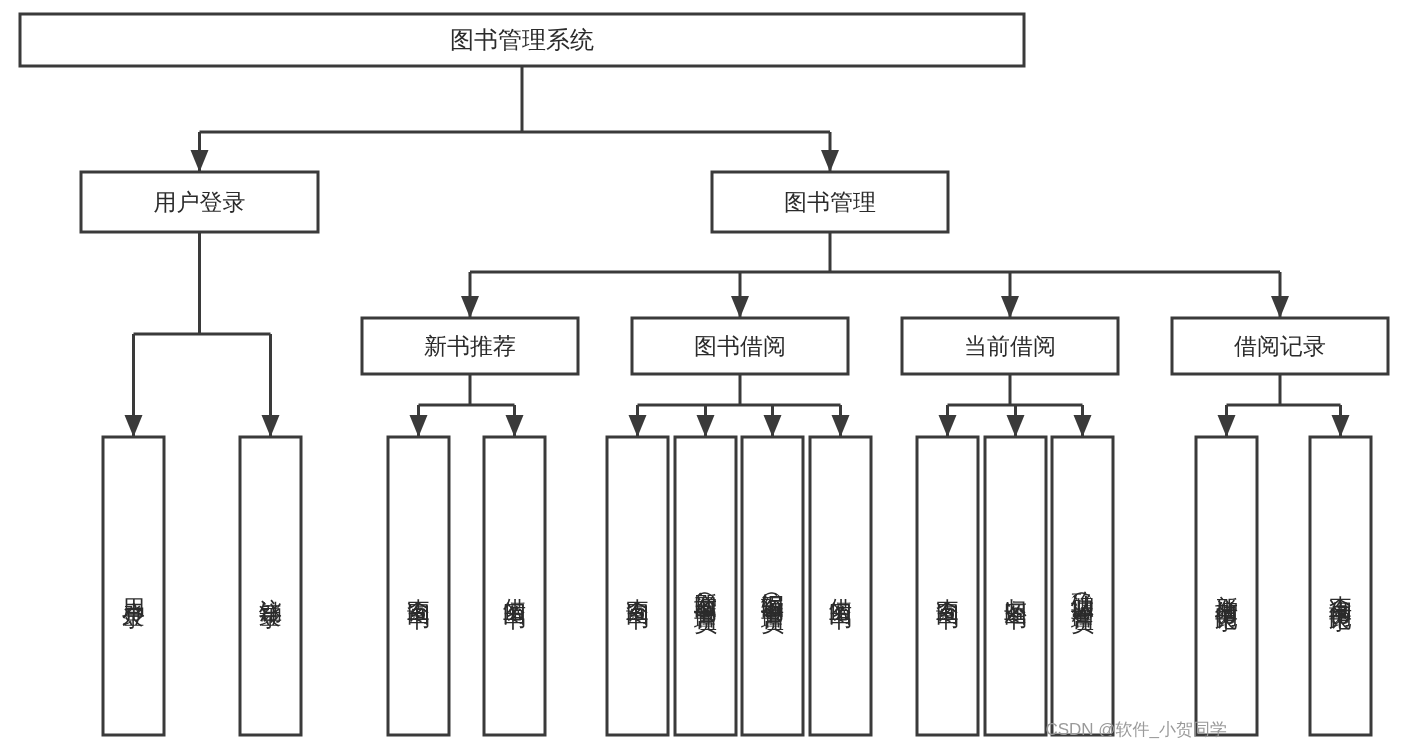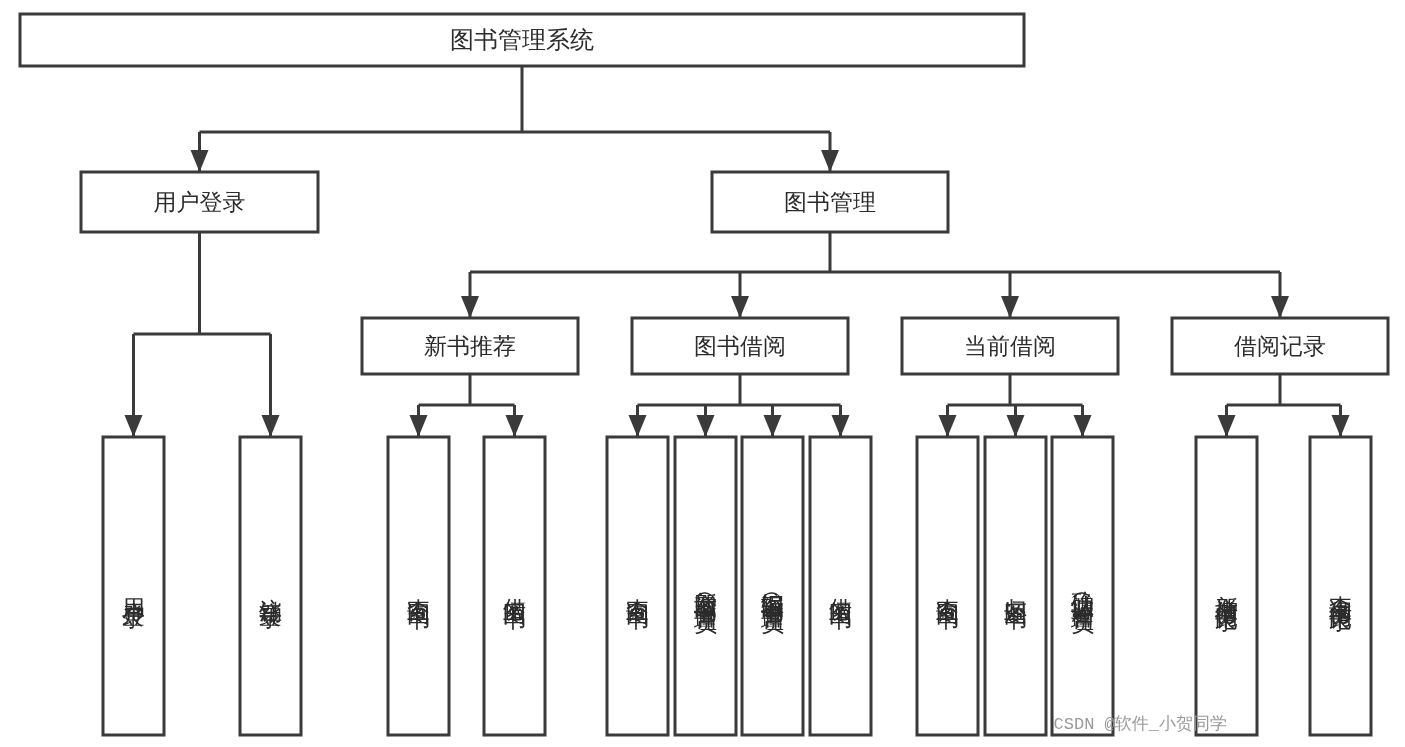--- a/index.html
+++ b/index.html
@@ -70,22 +70,22 @@
     font-size: 23px;
     line-height: 1.18;
     letter-spacing: 3px;
     color: #2b2b2b;
     white-space: nowrap;
     text-align: center;
   }
   .watermark {
     position: absolute;
     right: 8px;
-    bottom: 12px;
-    font-family: Liberation Mono, monospace;
+    bottom: 6px;
+    font-family: Liberation Sans, sans-serif;
     font-size: 17px;
     color: #9a9a9a;
     white-space: nowrap;
     user-select: none;
   }
 </style>
 </head>
 <body>
 
 <div id="diagram-root">

